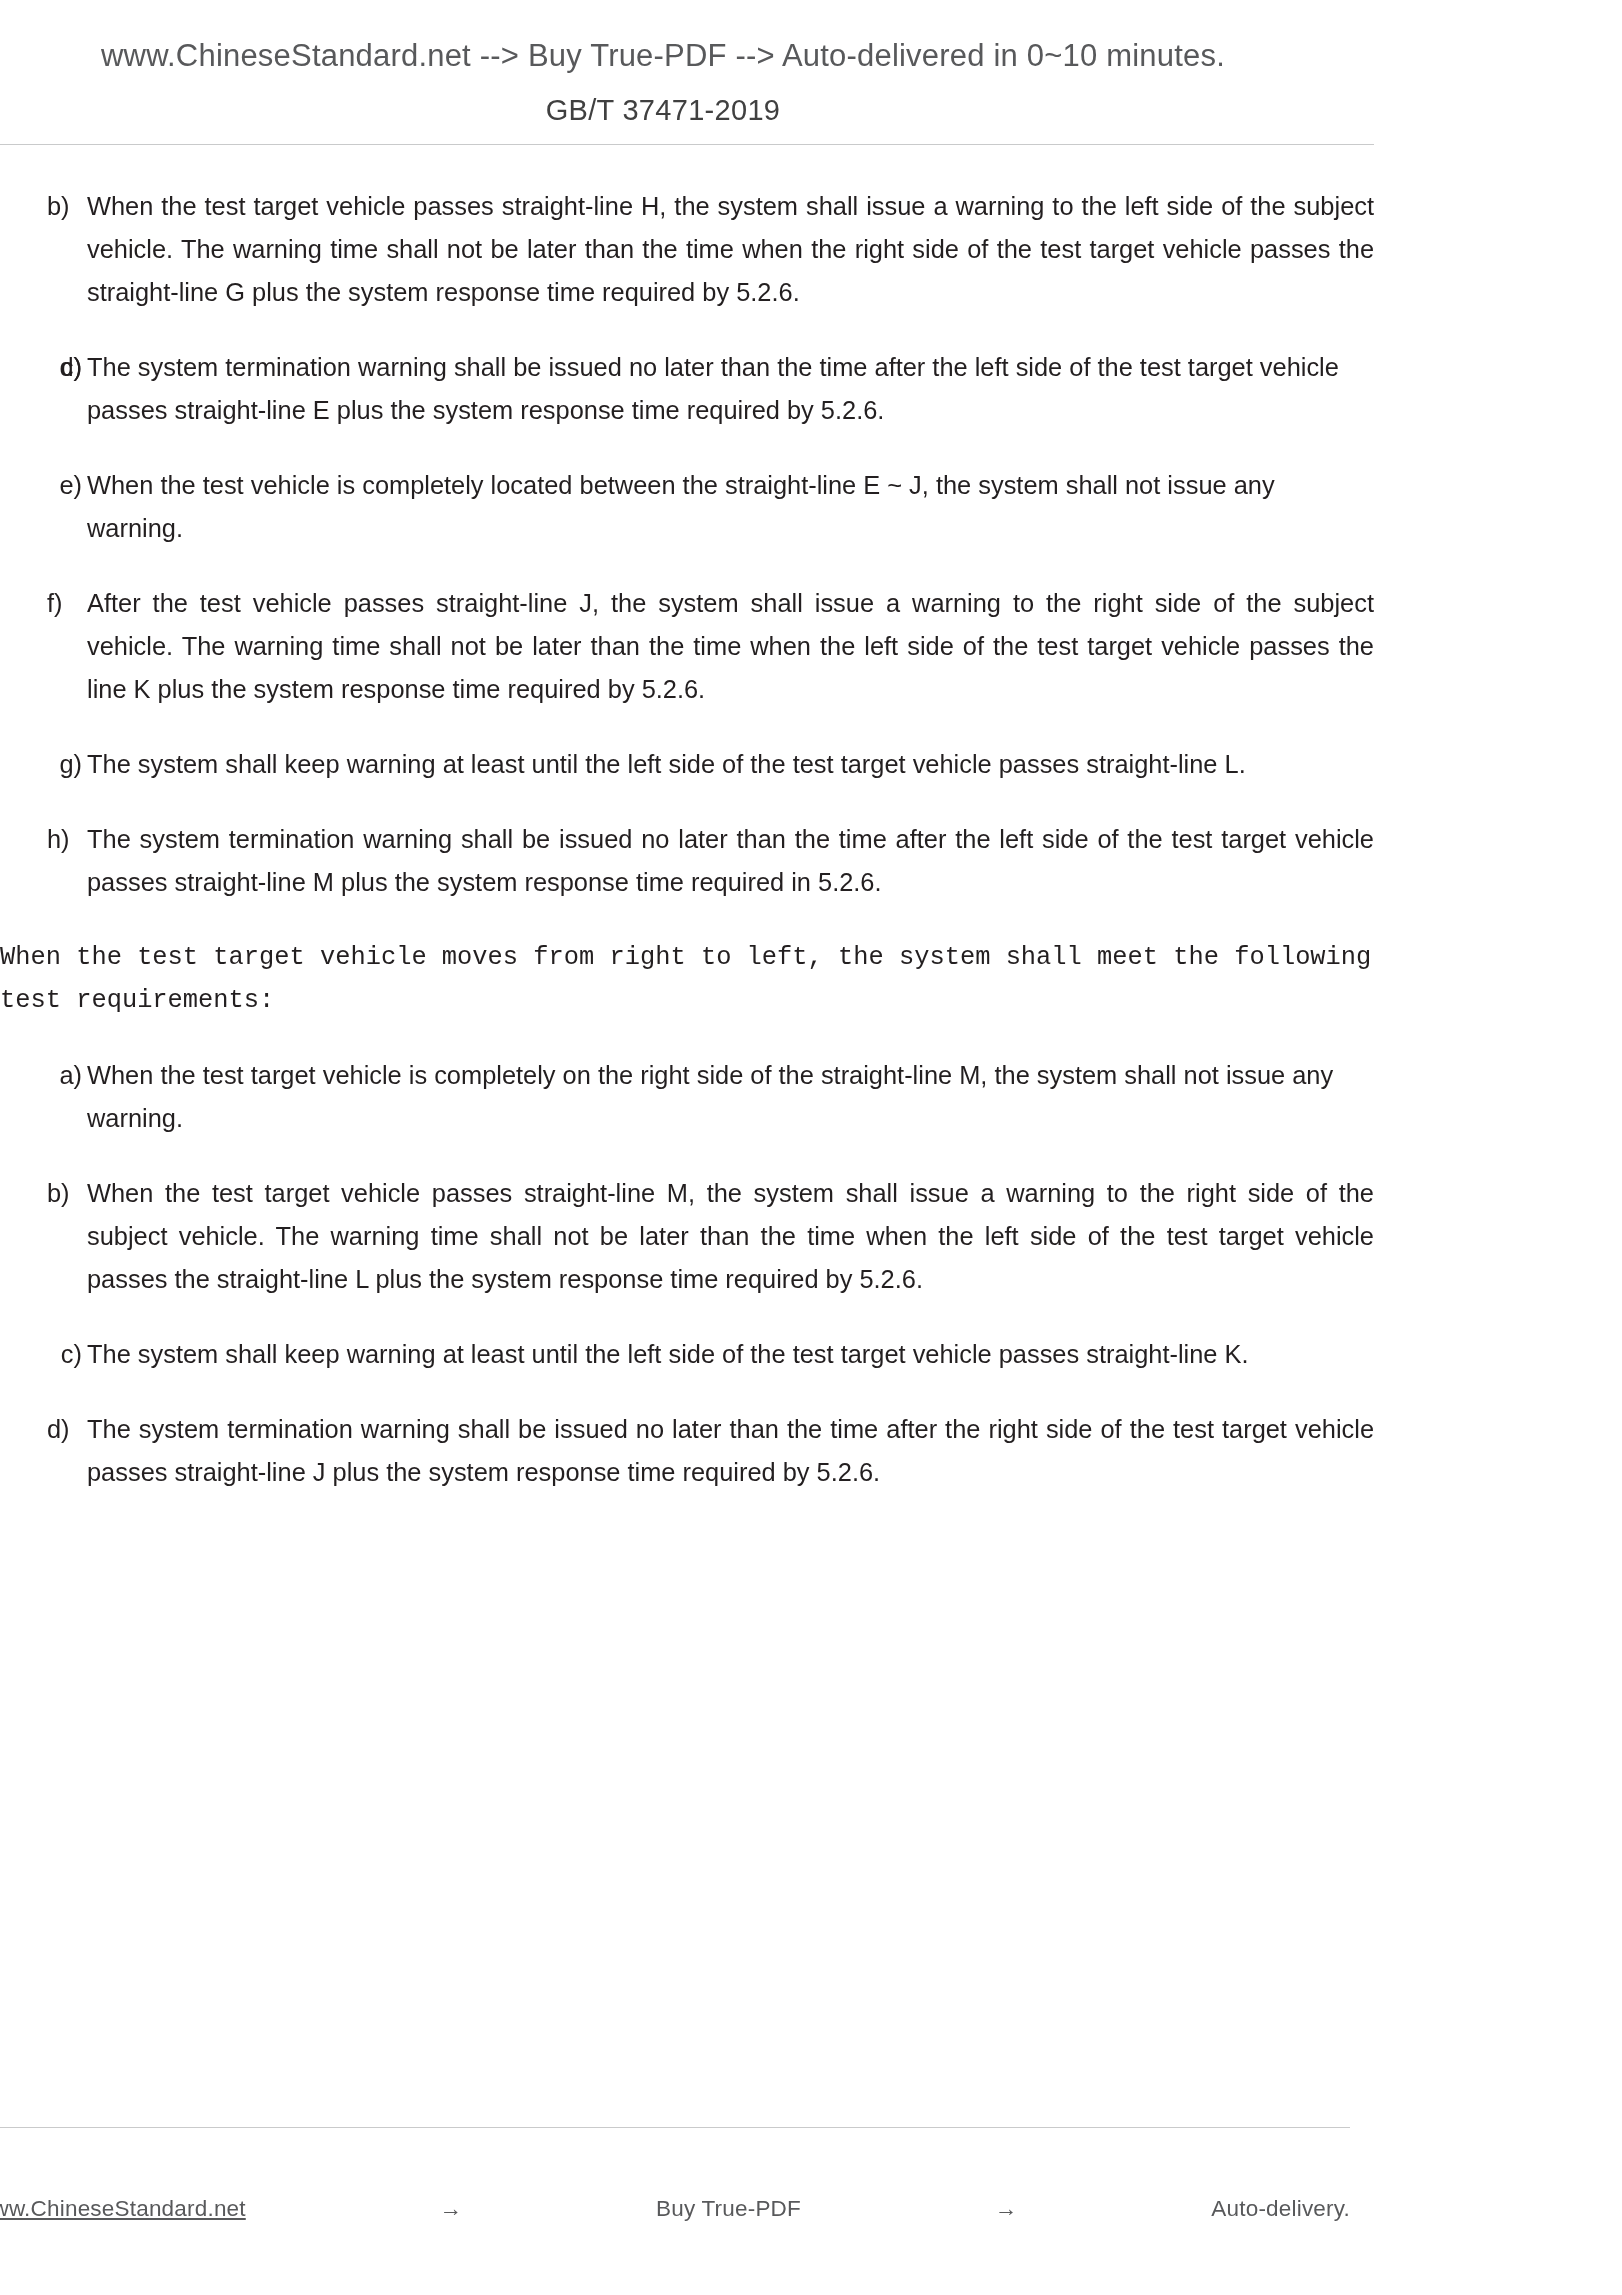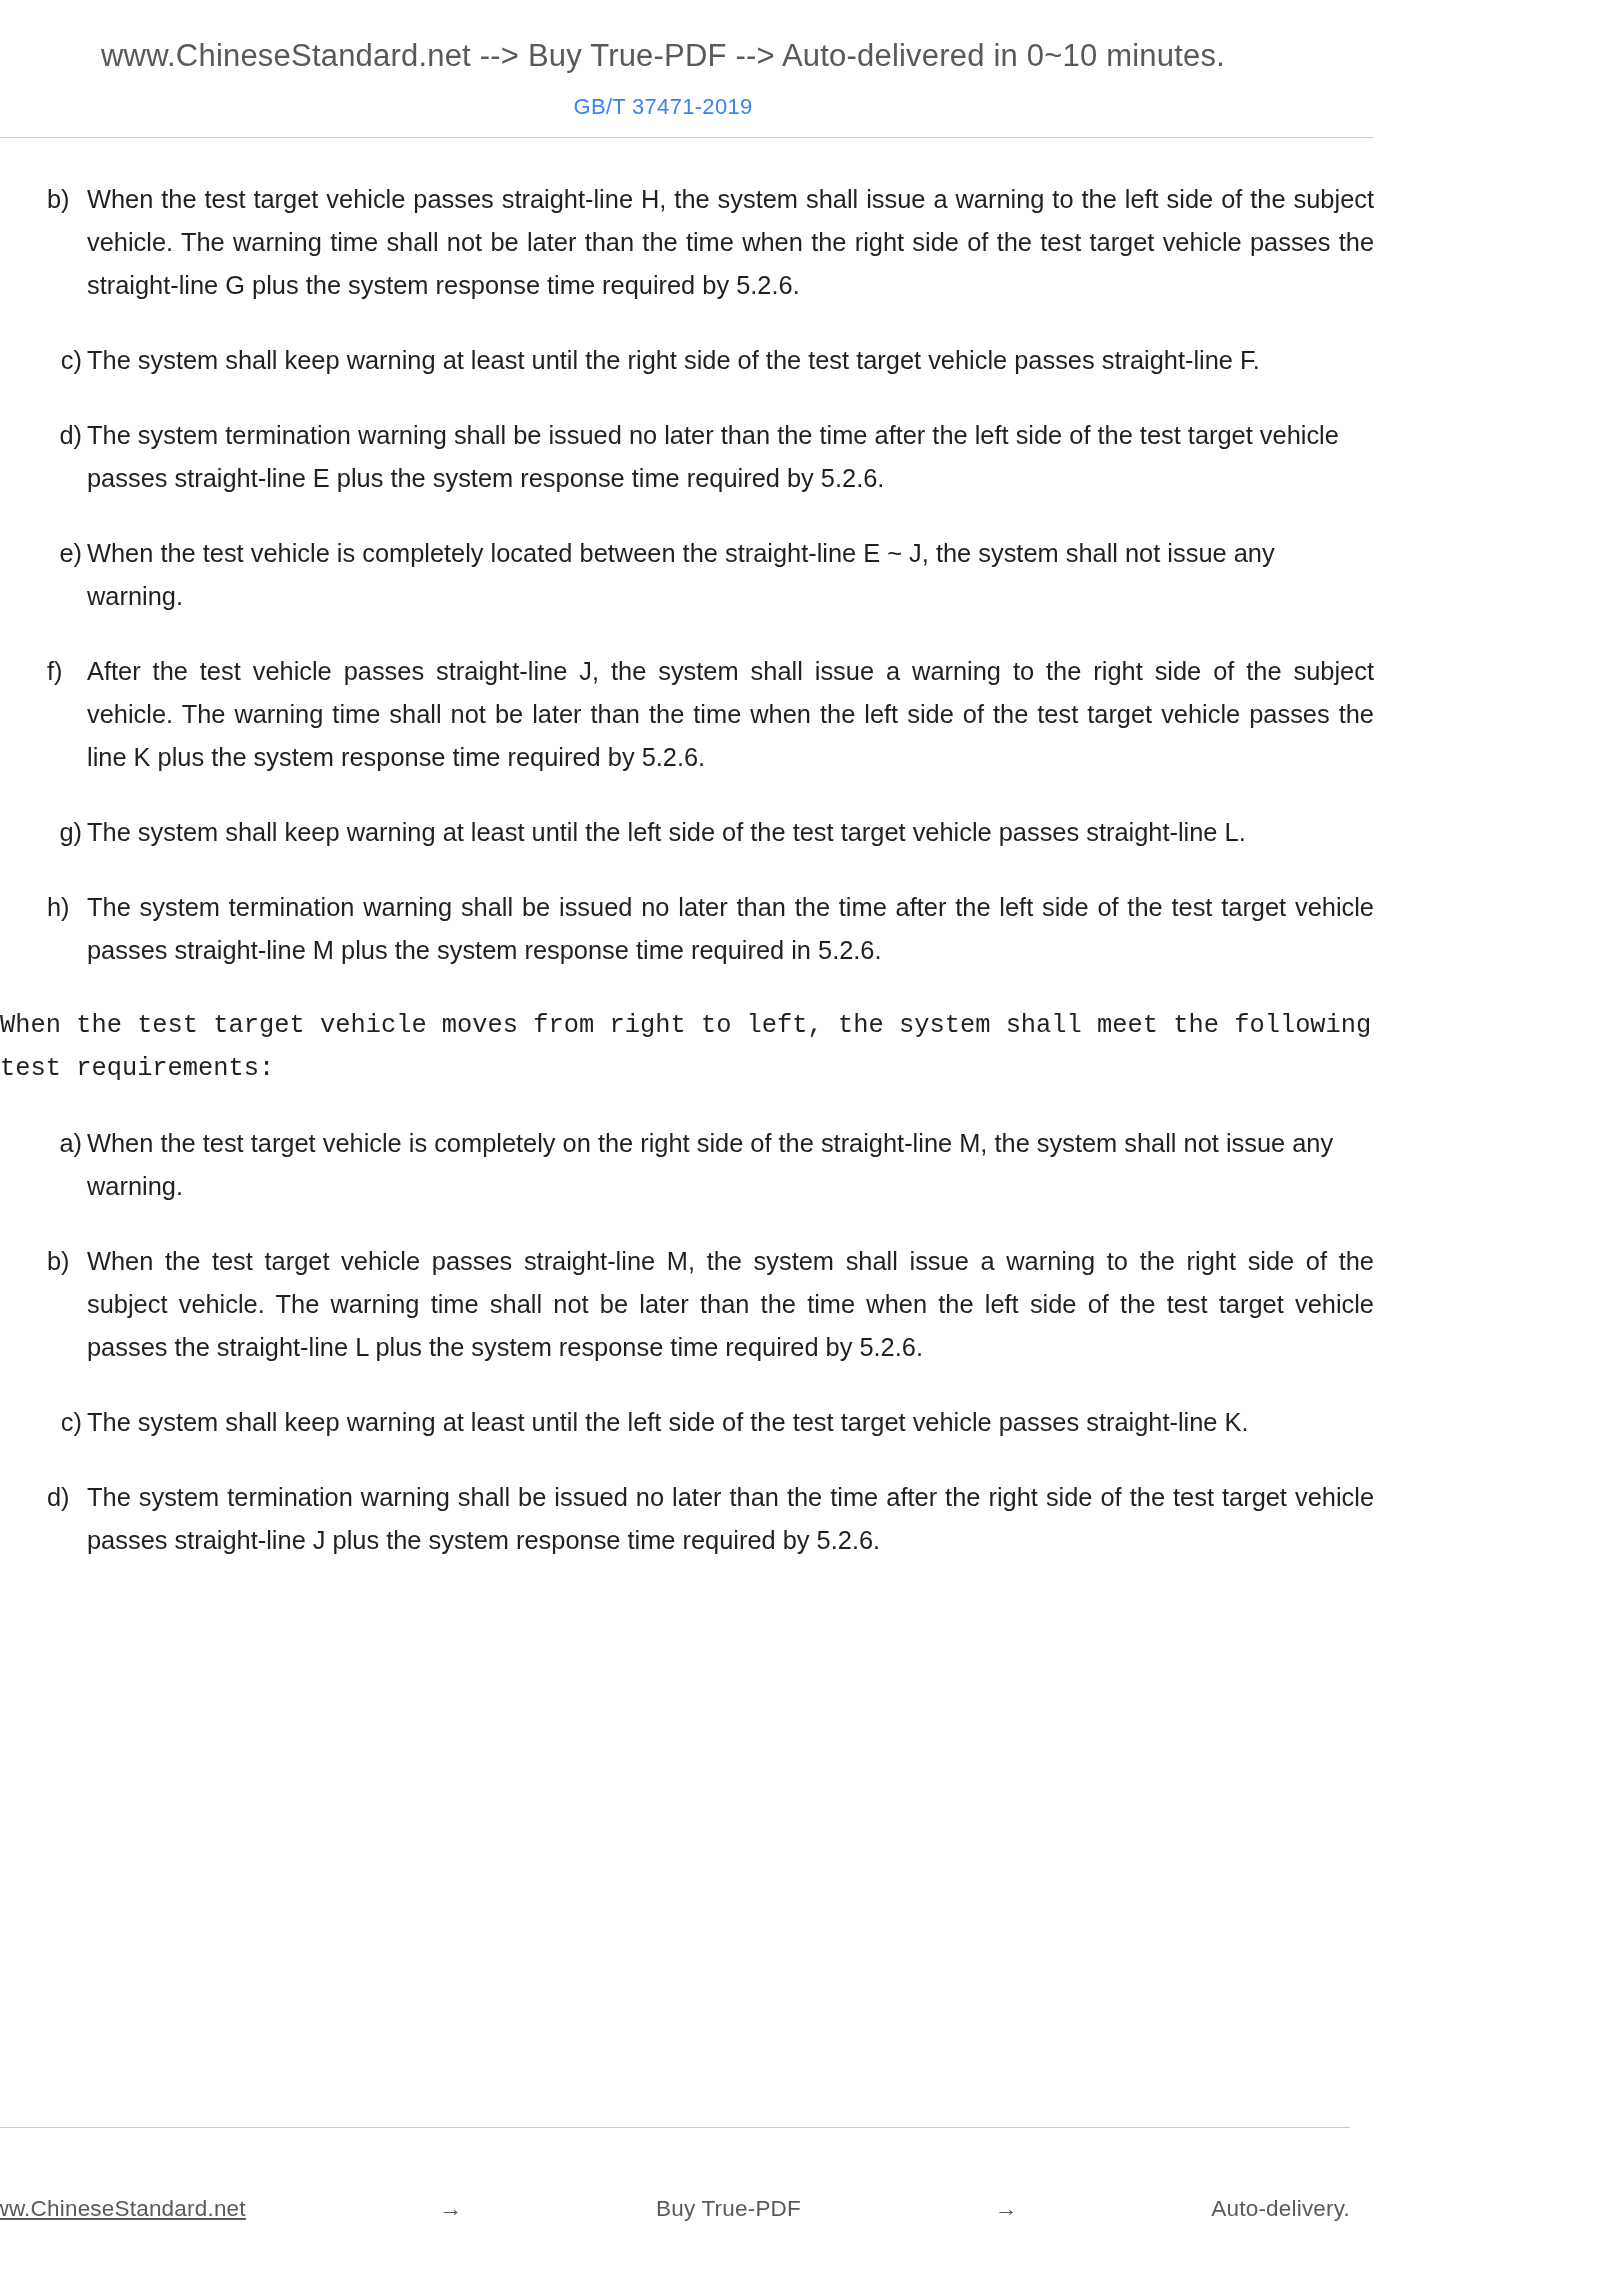--- a/index.html
+++ b/index.html
@@ -30,22 +30,22 @@
   }
   .header-promo {
     font-size: 31px;
     color: #58595b;
     letter-spacing: 0.2px;
     line-height: 1.25;
     white-space: nowrap;
   }
   .header-std {
     margin-top: 18.3px;
-    font-size: 22px;
-    color: #3b82f6;
+    font-size: 29px;
+    color: #404040;
     letter-spacing: 0.3px;
   }
   .header-rule {
     margin: 16.7px auto 0 auto;
     width: 1374px;
     height: 0.8px;
     background: #c9cacb;
   }
 
   
@@ -145,21 +145,20 @@
   <div class="content">
 
 
     <div class="para list-item justify">
       <span class="marker">b)</span>
       <span>When the test target vehicle passes straight-line H, the system shall issue a warning to the left side of the subject vehicle. The warning time shall not be later than the time when the right side of the test target vehicle passes the straight-line G plus the system response time required by 5.2.6.</span>
     </div>
 
     <div class="para list-item">
       <span class="marker">c)</span>
-      <span>The system shall keep warning at least until the right side of the test target vehicle passes straight-line F.</span>
     </div>
 
     <div class="para list-item">
       <span class="marker">d)</span>
       <span>The system termination warning shall be issued no later than the time after the left side of the test target vehicle passes straight-line E plus the system response time required by 5.2.6.</span>
     </div>
 
     <div class="para list-item">
       <span class="marker">e)</span>
       <span>When the test vehicle is completely located between the straight-line E ~ J, the system shall not issue any warning.</span>

